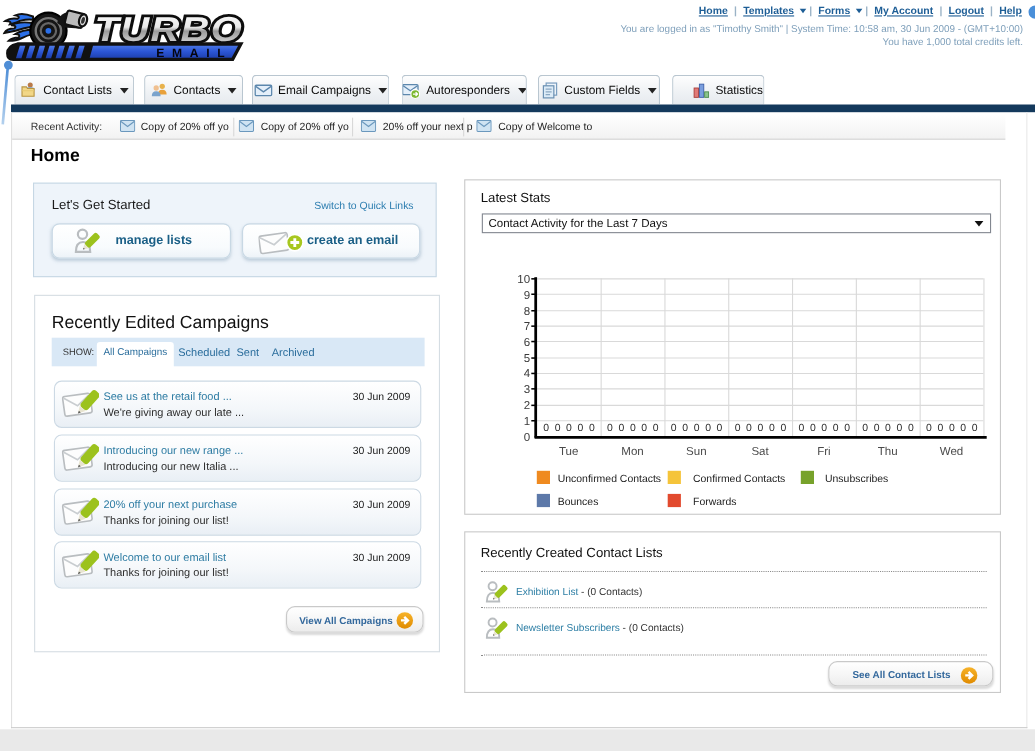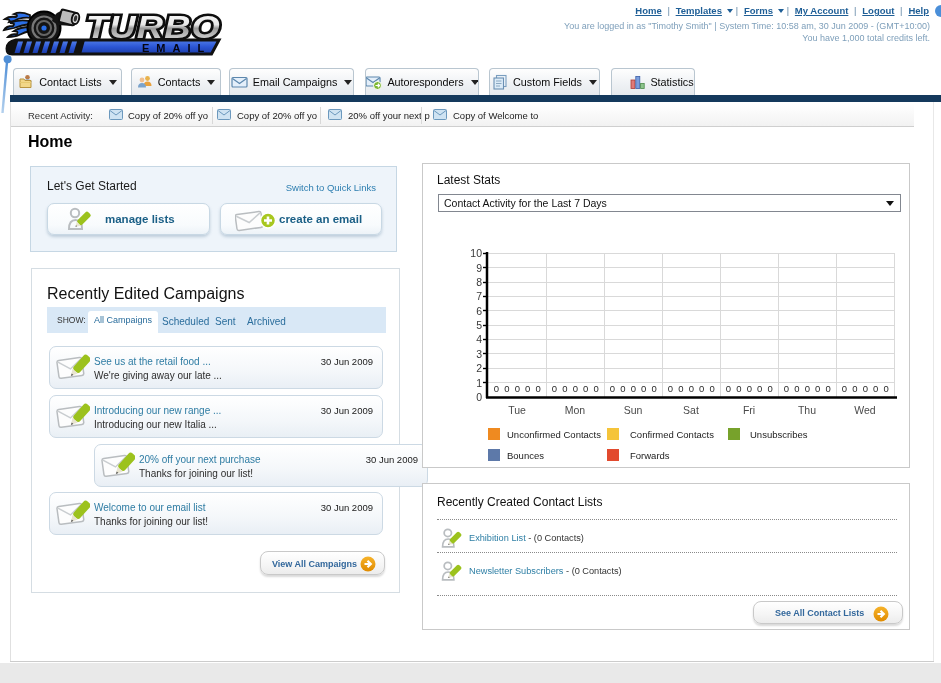--- a/index.html
+++ b/index.html
@@ -278,21 +278,21 @@
         <g transform="rotate(42 22 14)">
           <rect x="18.5" y="-1" width="8.5" height="20" rx="3" fill="#9cc21d"></rect>
           <path d="M19.2 19 L22.7 25.5 L26.3 19 Z" fill="#e8e4d0"></path>
           <path d="M21.7 23 L22.7 25.5 L23.9 23 Z" fill="#555"></path>
         </g>
       </svg>
     <div class="t1">Introducing our new range ...</div>
     <div class="t2">Introducing our new Italia ...</div>
     <div class="dt">30 Jun 2009</div>
   </div>
-  <div class="crow" style="top:175px;margin-left:45px;">
+  <div class="crow" style="top:175px;">
     <svg width="34" height="31" viewBox="0 0 34 31">
         <g transform="rotate(-8 14 16)">
           <rect x="2" y="6" width="25" height="18" rx="2" fill="#fdfdfd" stroke="#b9bdc0" stroke-width="1.5"></rect>
           <path d="M3 7.5 L14.5 16 L26 7.5" fill="none" stroke="#c9cdd0" stroke-width="1.5"></path>
         </g>
         <g transform="rotate(42 22 14)">
           <rect x="18.5" y="-1" width="8.5" height="20" rx="3" fill="#9cc21d"></rect>
           <path d="M19.2 19 L22.7 25.5 L26.3 19 Z" fill="#e8e4d0"></path>
           <path d="M21.7 23 L22.7 25.5 L23.9 23 Z" fill="#555"></path>
         </g>

